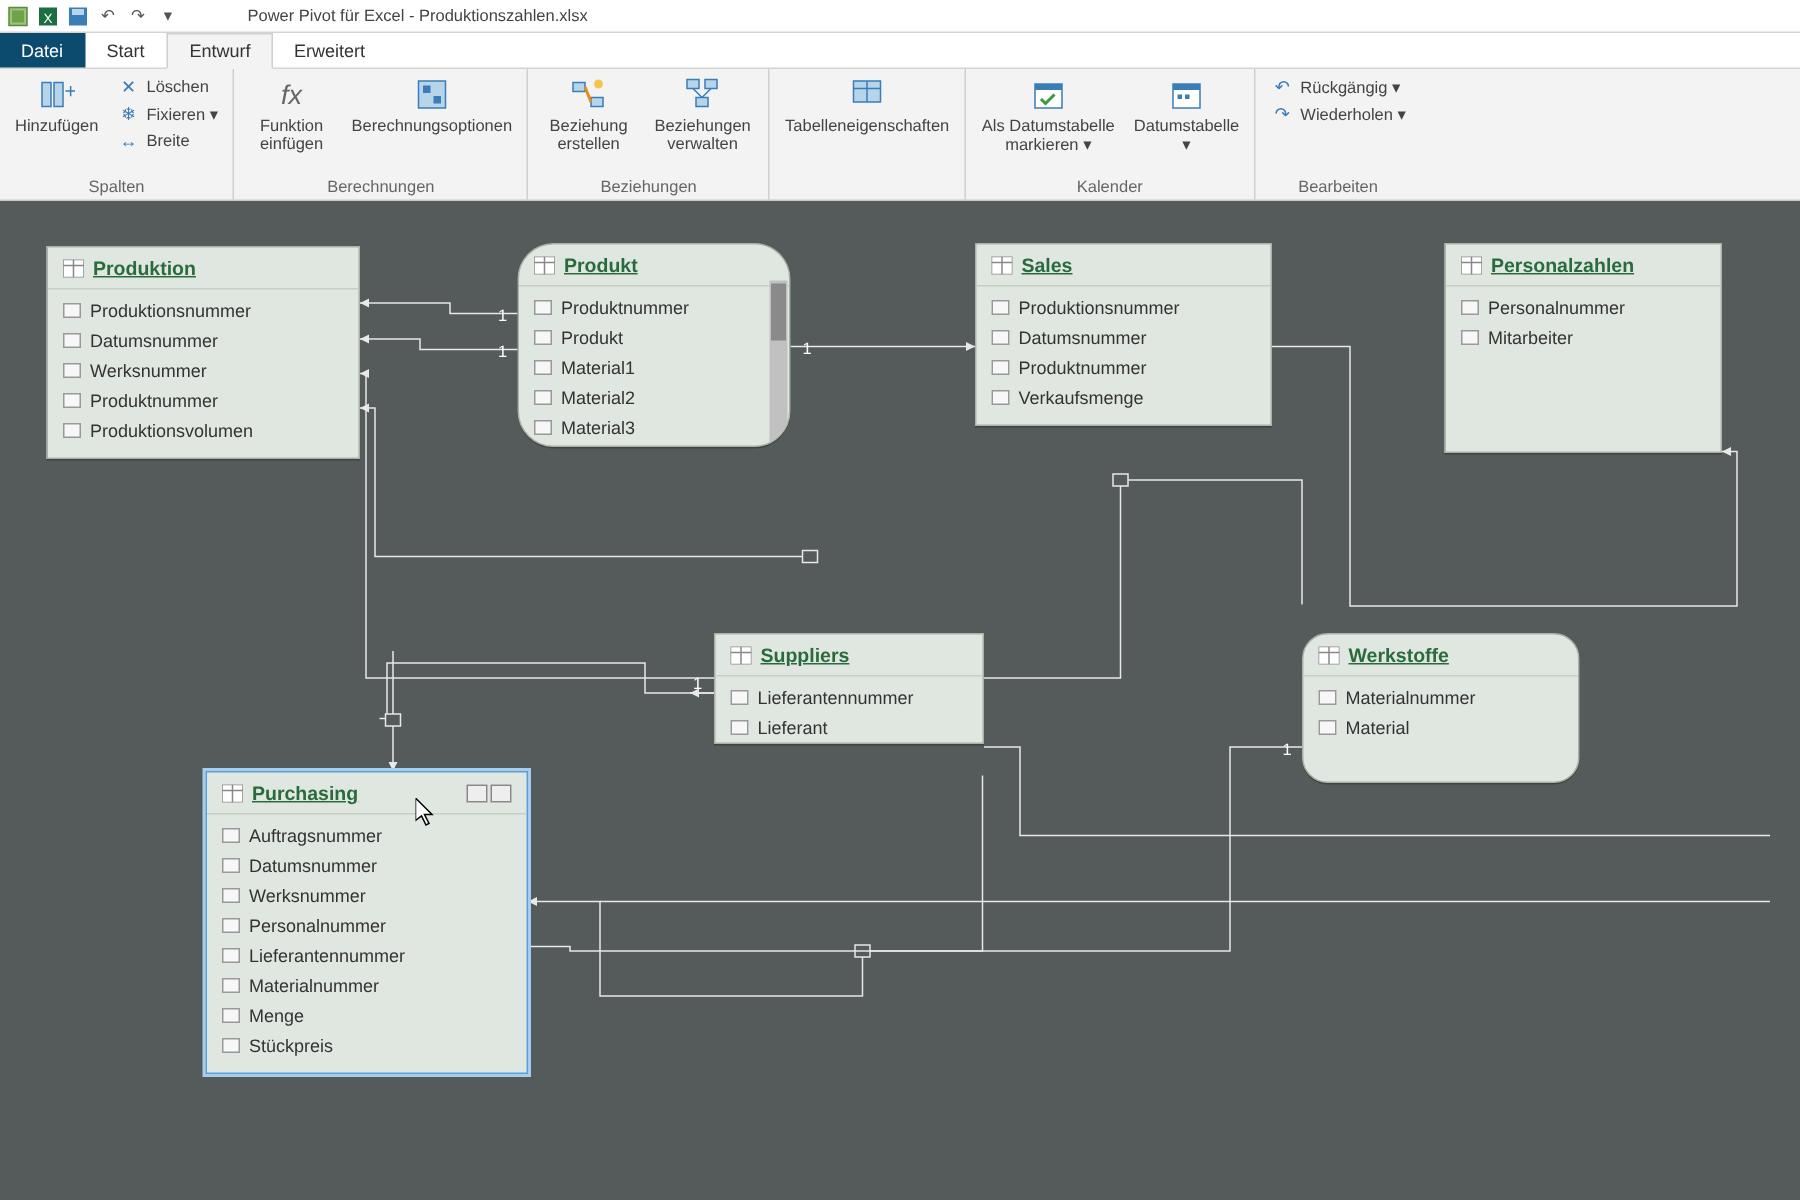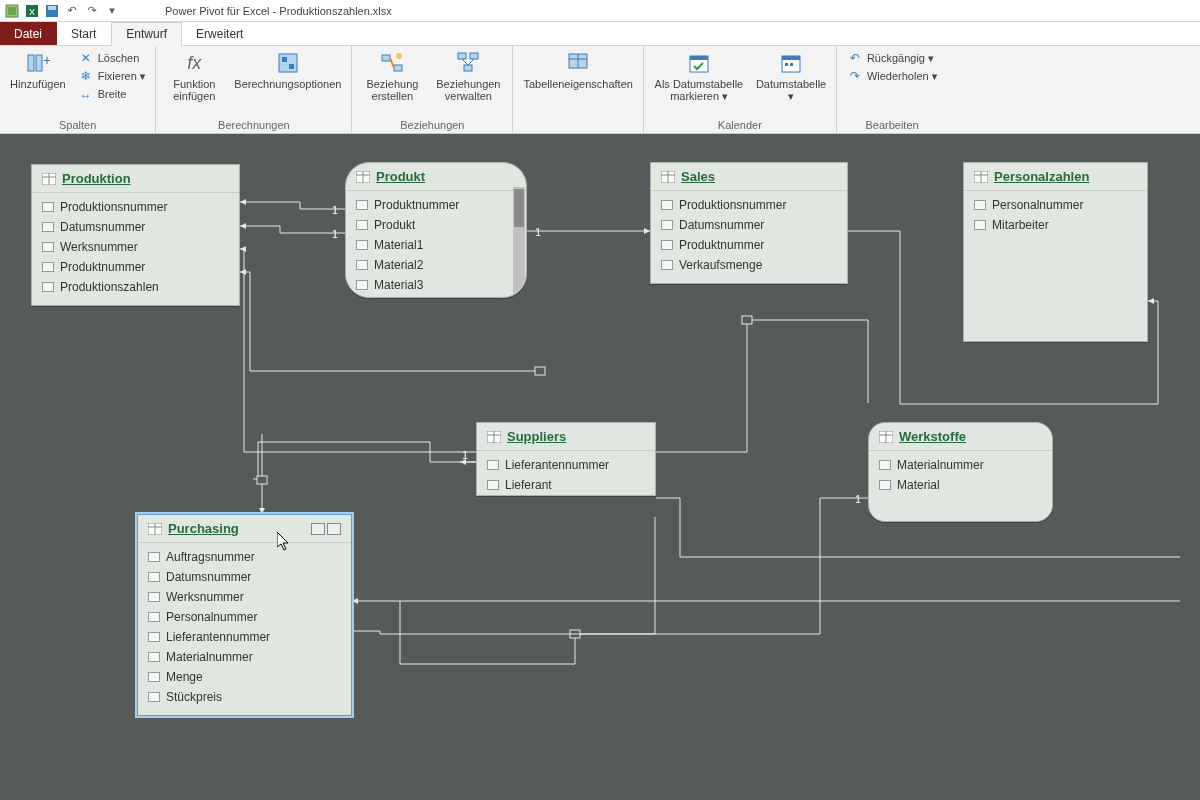--- a/index.html
+++ b/index.html
@@ -7,21 +7,21 @@
 
   
   .title-bar { height: 22px; background: #fff; display: flex; align-items: center; padding: 0 4px; border-bottom: 1px solid #d4d4d4; }
   .title-bar .qat { display: flex; align-items: center; gap: 4px; }
   .title-bar .qat span { width: 16px; height: 16px; display:inline-flex;align-items:center;justify-content:center;font-size:11px;color:#555;}
   .title-bar .app-title { margin-left: 12px; font-size: 11px; color: #444; padding-left: 33px; }
 
   
   .tabs { height: 24px; background: #fff; display: flex; align-items: stretch; border-bottom: 1px solid #d4d4d4; }
   .tab { padding: 0 14px; display:flex;align-items:center;font-size:12px;color:#333;border-right:1px solid transparent;cursor:default;}
-  .tab.file { background:#7f1d1d;color:#fff;}
+  .tab.file { background:#0c4a6e;color:#fff;}
   .tab.active { background:#f3f3f3;border:1px solid #d0d0d0;border-bottom:1px solid #f3f3f3;margin-bottom:-1px;}
 
   
   .ribbon { height: 88px; background: #f3f3f3; border-bottom: 1px solid #c8c8c8; display:flex; }
   .group { border-right: 1px solid #d0d0d0; padding: 4px 10px 2px 10px; display:flex;flex-direction:column;justify-content:space-between;align-items:center;}
   .group .row { display:flex;align-items:flex-start;gap:12px;}
   .group .btn { display:flex;flex-direction:column;align-items:center;justify-content:flex-start;font-size:11px;color:#444;text-align:center;gap:2px;min-width:48px;}
   .group .btn .ico { width:26px;height:26px;display:flex;align-items:center;justify-content:center;font-size:18px;color:#3a7db7;}
   .group .btn.small {flex-direction:row;min-width:0;gap:4px;font-size:11px;}
   .group .btn.small .ico{width:16px;height:16px;font-size:12px;}
@@ -299,21 +299,21 @@
       <li>
           <span class="cico"></span>
           <span>Werksnummer</span>
         </li>
       <li>
           <span class="cico"></span>
           <span>Produktnummer</span>
         </li>
       <li>
           <span class="cico"></span>
-          <span>Produktionszahlen</span>
+          <span>Produktionsvolumen</span>
         </li>
     </ul>
   </div>
 
   <div class="table-box" style="left:345px;top:28px;width:182px;height:136px;overflow:hidden;border-radius:24px;">
     <div class="hdr">
         <span class="tico">
           <svg width="14" height="12">
             <rect x="0" y="0" width="14" height="12" fill="#fff" stroke="#888"></rect>
             <line x1="0" y1="4" x2="14" y2="4" stroke="#888"></line>
@@ -373,21 +373,21 @@
           <span class="cico"></span>
           <span>Produktnummer</span>
         </li>
       <li>
           <span class="cico"></span>
           <span>Verkaufsmenge</span>
         </li>
     </ul>
   </div>
 
-  <div class="table-box" style="left:963px;top:28px;width:185px;height:180px;">
+  <div class="table-box" style="left:963px;top:28px;width:185px;height:140px;">
     <div class="hdr">
         <span class="tico">
           <svg width="14" height="12">
             <rect x="0" y="0" width="14" height="12" fill="#fff" stroke="#888"></rect>
             <line x1="0" y1="4" x2="14" y2="4" stroke="#888"></line>
             <line x1="7" y1="0" x2="7" y2="12" stroke="#888"></line>
           </svg>
         </span>
         <span>Personalzahlen</span>
       </div>

